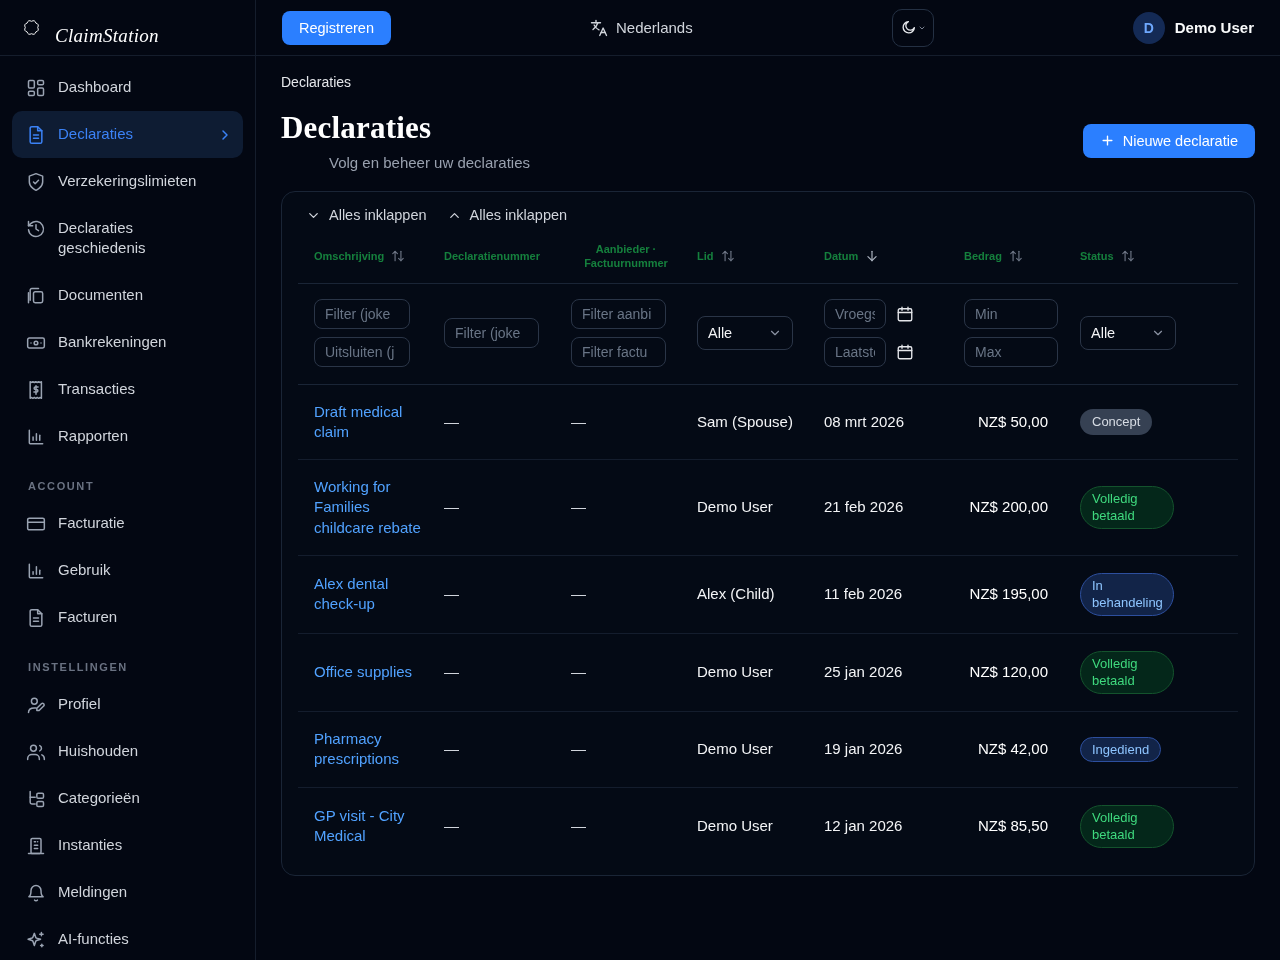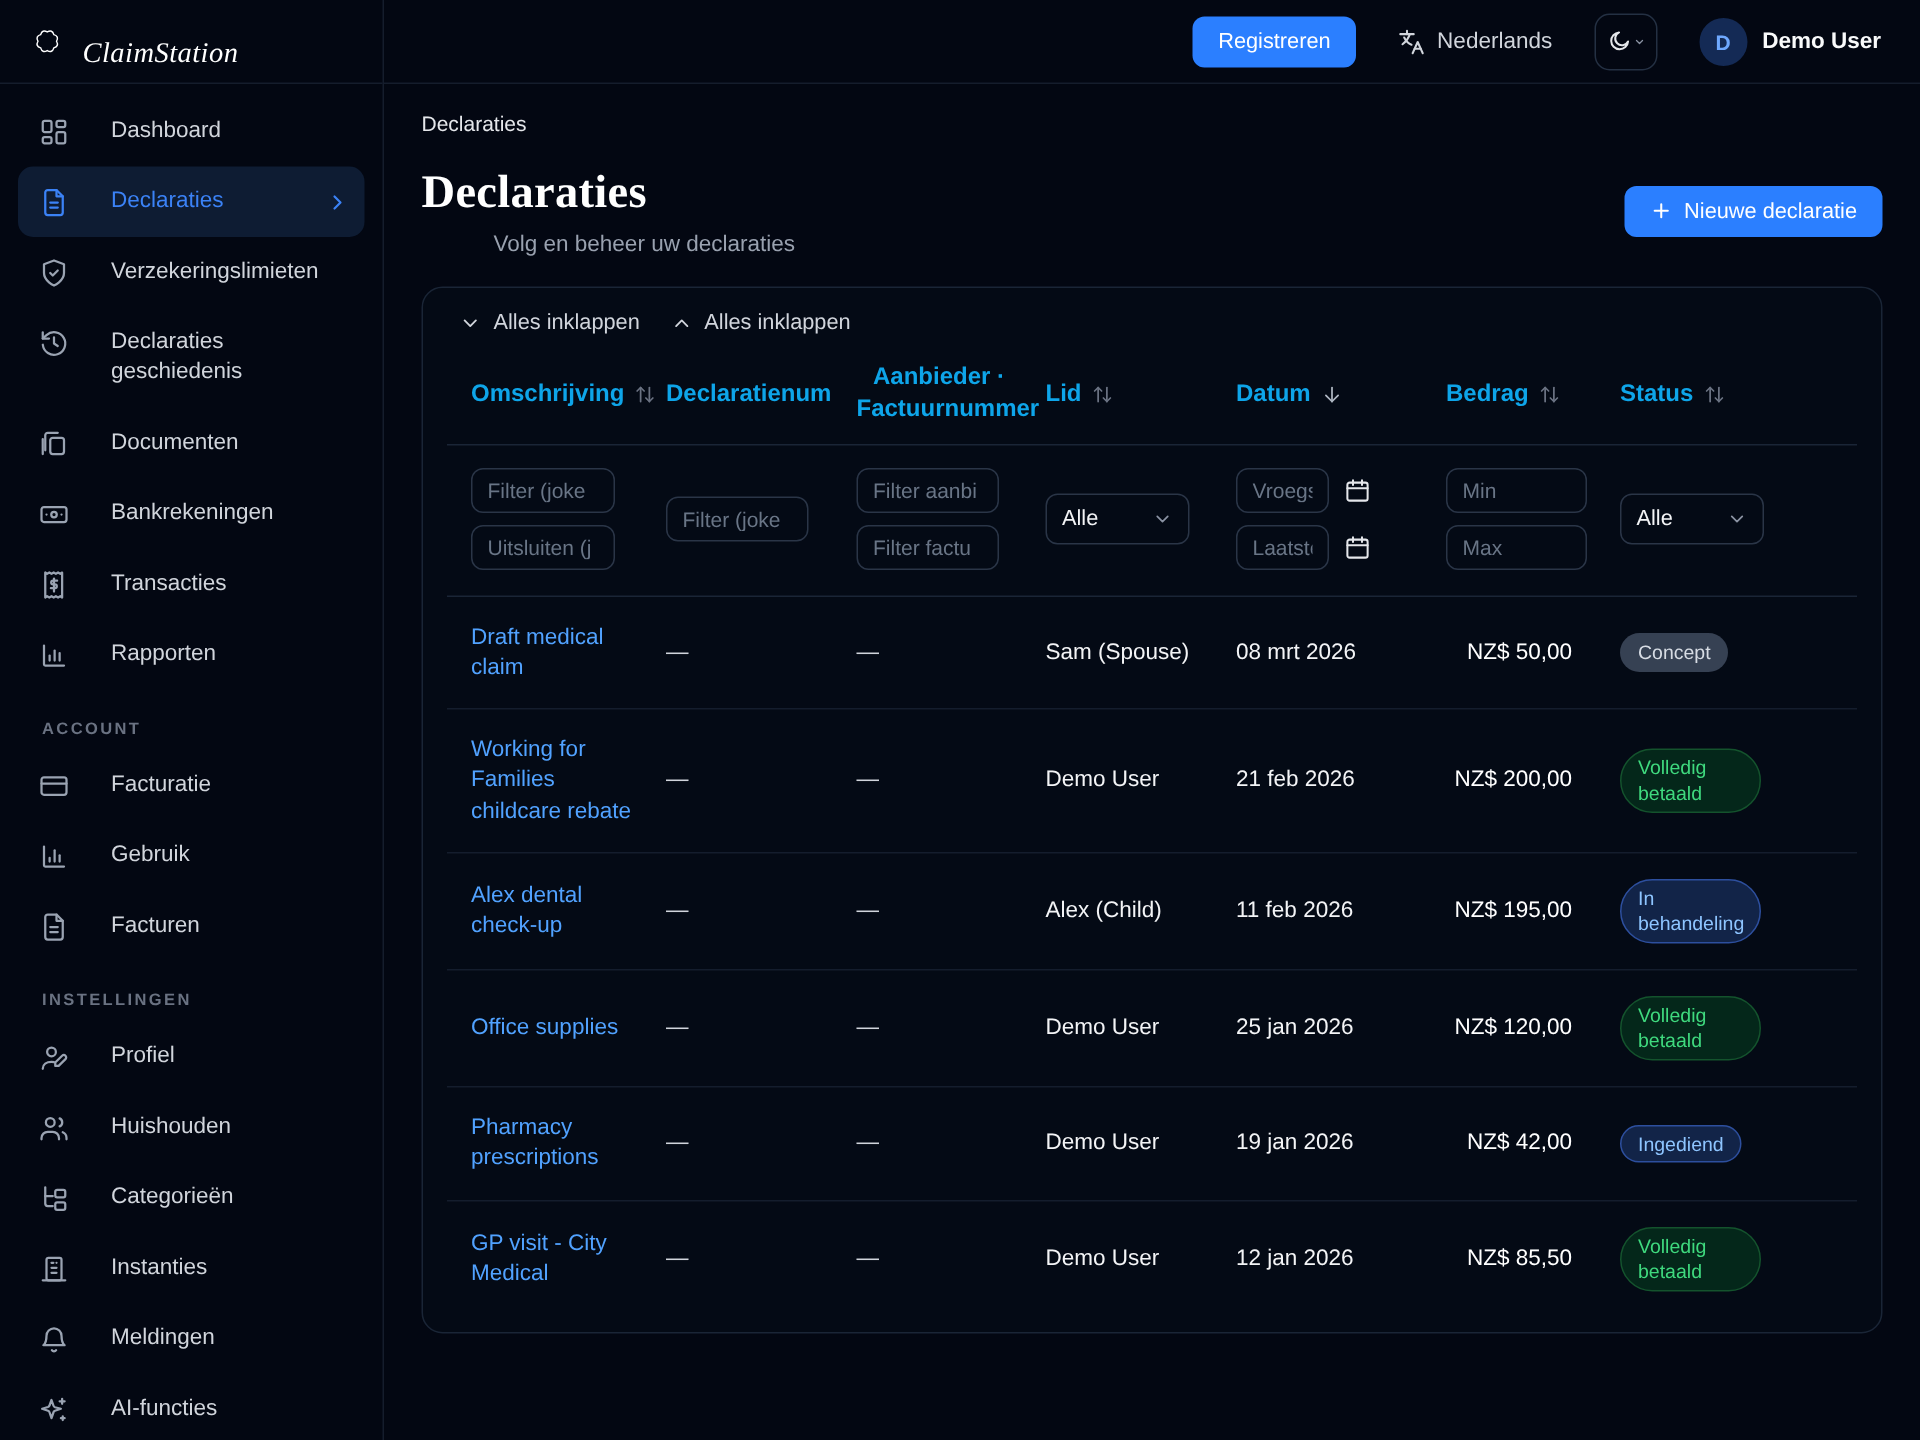--- a/index.html
+++ b/index.html
@@ -8,31 +8,31 @@
     font-family: "Liberation Sans", sans-serif;
     background:#030712; color:#f3f4f6; overflow:hidden;
   }
   .app { display:flex; height:100%; }
 
   
   .sidebar { width:256px; min-width:256px; border-right:1px solid #151d2c; display:flex; flex-direction:column; background:#030712; }
   .logo-row { height:56px; display:flex; align-items:center; gap:10px; padding:0 18px; border-bottom:1px solid #151d2c; cursor:pointer; }
   .brand { font-family:"Liberation Serif", serif; font-style:italic; font-size:19px; color:#fff; letter-spacing:.3px;margin-top:17px; }
   .nav { flex:1; padding:8px 12px; overflow:hidden; }
-  .nav-item { display:flex; align-items:flex-start; gap:28px; padding:13px 10px 13px 14px; border-radius:10px; color:#d1d5dc; font-size:15px; cursor:pointer; line-height:1.35; }
+  .nav-item { display:flex; align-items:flex-start; gap:12px; padding:13px 10px 13px 14px; border-radius:10px; color:#d1d5dc; font-size:15px; cursor:pointer; line-height:1.35; }
   .nav-item .ic { width:20px; height:20px; flex:0 0 20px; color:#9aa3b2; margin-top:1px; }
   .nav-item.active { background:#0e1c33; color:#3b82f6; font-weight:500; }
   .nav-item.active .ic { color:#3b82f6; }
   .nav-item .chev { margin-left:auto; width:16px; height:16px; color:#3b82f6; align-self:center; }
   .nav-label { max-width:164px; }
   .section-label { padding:20px 16px 8px; font-size:11px; font-weight:700; letter-spacing:1.6px; color:#6a7282; }
 
   
   .main { flex:1; display:flex; flex-direction:column; min-width:0; }
-  .topbar { height:56px; border-bottom:1px solid #151d2c; display:flex; align-items:center; justify-content:flex-end; gap:28px; padding:0 26px; }
+  .topbar { height:56px; border-bottom:1px solid #151d2c; display:flex; align-items:center; justify-content:space-between; gap:28px; padding:0 26px; }
   .btn-primary { background:#2b7fff; color:#fff; border:none; border-radius:8px; padding:9px 17px; font-size:14.5px; font-weight:500; font-family:inherit; cursor:pointer; display:flex; align-items:center; gap:8px; }
   .lang { display:flex; align-items:center; gap:8px; color:#d1d5dc; font-size:15px; cursor:pointer; }
   .lang .ic { width:18px; height:18px; color:#d1d5dc; }
   .theme-btn { width:42px; height:38px; border:1px solid #243043; border-radius:10px; background:transparent; color:#e5e7eb; display:flex; align-items:center; justify-content:center; gap:1px; cursor:pointer; }
   .user { display:flex; align-items:center; gap:10px; cursor:pointer; }
   .avatar { width:32px; height:32px; border-radius:50%; background:#142a55; color:#6ea8fe; font-weight:700; font-size:14px; display:flex; align-items:center; justify-content:center; }
   .user-name { font-weight:600; font-size:15px; color:#f9fafb; }
 
   
   .content { padding:18px 25px 0; }
@@ -43,21 +43,21 @@
 
   
   .card { border:1px solid #1a2536; border-radius:14px; background:#040a15; overflow:hidden; }
   .toolbar { display:flex; gap:20px; padding:15px 16px 5px 24px; }
   .tool-btn { display:flex; align-items:center; gap:8px; background:none; border:none; color:#d1d5dc; font-size:14.5px; font-family:inherit; cursor:pointer; }
   .tool-btn .ic { width:15px; height:15px; color:#d1d5dc; }
 
   .tablewrap { padding:0 16px 10px; }
   .grid { display:grid; grid-template-columns:130px 127px 126px 127px 140px 116px 1fr; }
   .cell { padding-left:16px; min-width:0; }
-  .thead { padding:14px 0 12px; border-bottom:1px solid #1a2536; align-items:center; color:#0ea5e9; font-size:16px; font-weight:600; }
+  .thead { padding:14px 0 12px; border-bottom:1px solid #1a2536; align-items:center; color:#15803d; font-size:11px; font-weight:600; }
   .th-flex { display:flex; align-items:center; gap:7px; cursor:pointer; }
   .th-flex .sort { width:14px; height:14px; color:#6a7282; flex:0 0 14px; }
   .th-flex .sort.on { color:#aeb6c2; }
   .th-right { justify-content:flex-start; padding-right:16px; }
   .th-center { text-align:center; line-height:1.3; }
   .truncate { white-space:nowrap; overflow:hidden; }
 
   .filter-row { padding:15px 0 17px; border-bottom:1px solid #1a2536; align-items:center; }
   .stack { display:flex; flex-direction:column; gap:8px; }
   input.flt { height:30px; background:transparent; border:1px solid #2a3547; border-radius:8px; color:#e5e7eb; padding:0 10px; font-size:14px; font-family:inherit; width:96px; outline:none; }

